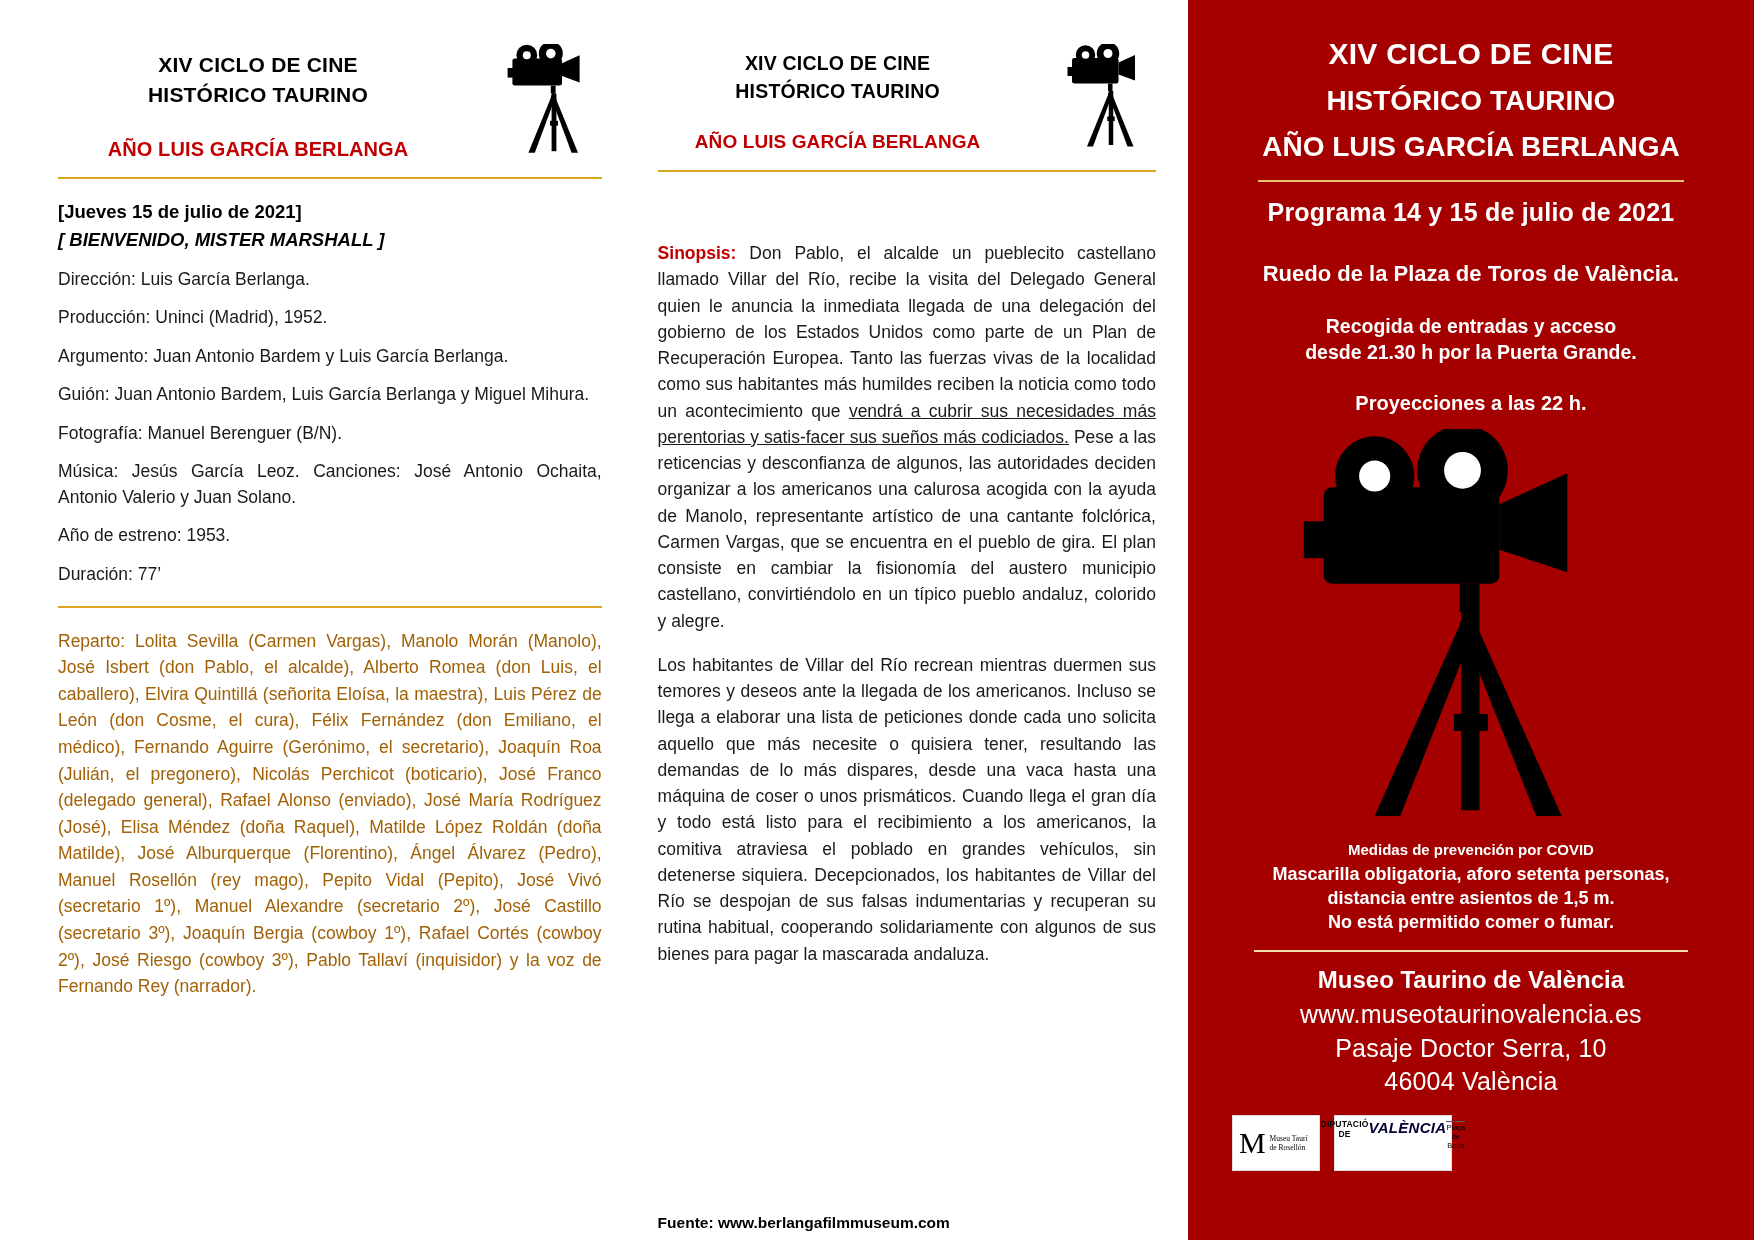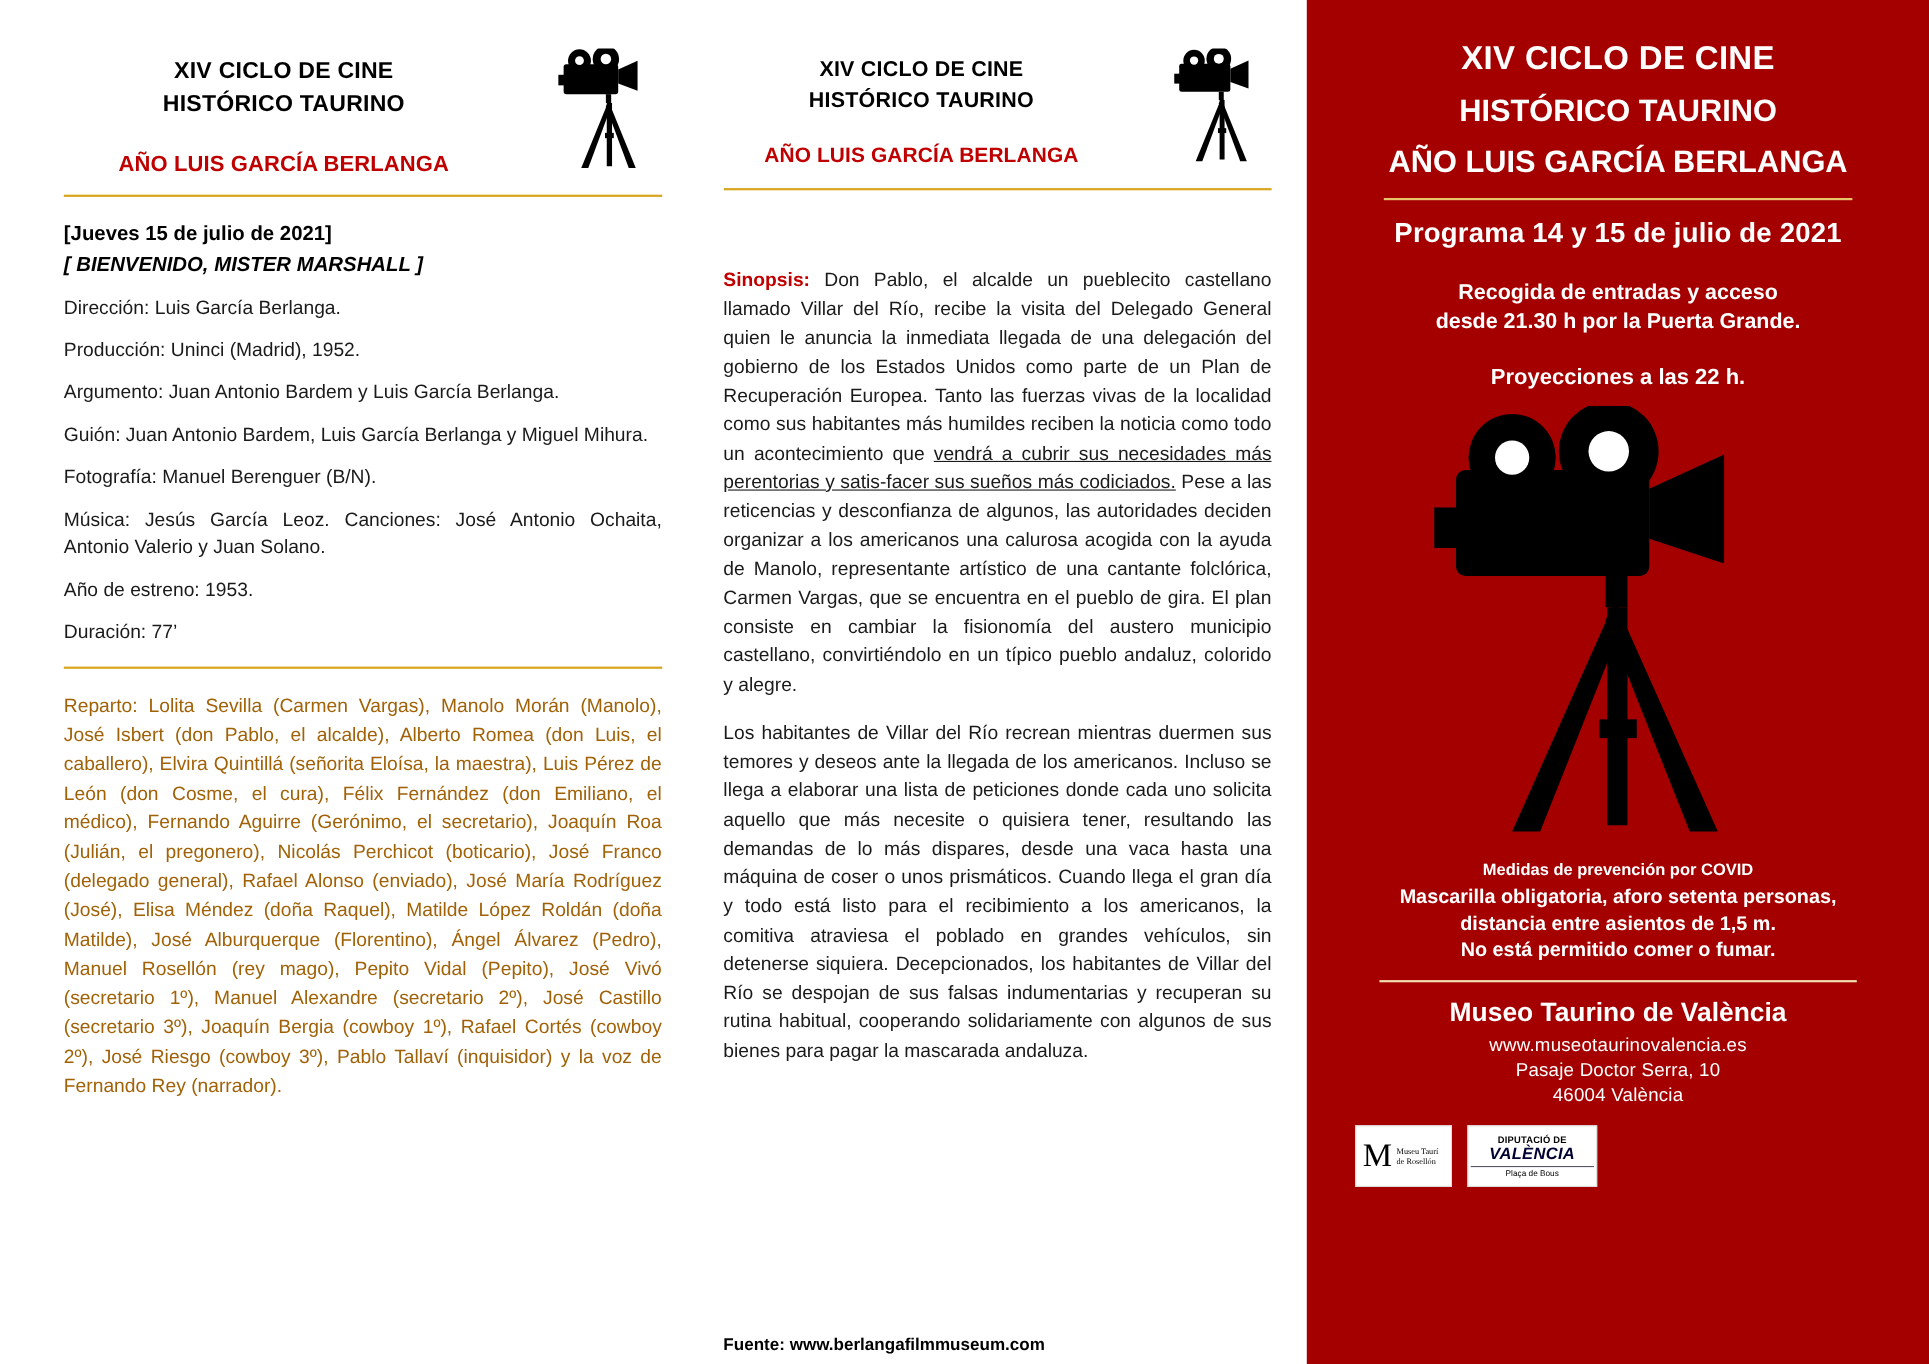--- a/index.html
+++ b/index.html
@@ -176,21 +176,21 @@
     font-weight: bold;
     line-height: 1.34;
     margin-top: 4px;
   }
   .r-museo {
     font-size: 24px;
     font-weight: bold;
     margin-top: 8px;
   }
   .r-addr {
-    font-size: 17px;
+    font-size: 25px;
     line-height: 1.34;
     margin-top: 4px;
     letter-spacing: .2px;
     text-align: center;
   }
   .logos {
     display: flex;
     gap: 14px;
     align-items: flex-end;
     margin-top: 16px;
@@ -214,21 +214,21 @@
   .logo1 .tx {
     font-family: "Liberation Serif", serif;
     font-size: 7.5px;
     line-height: 1.2;
     text-align: left;
   }
   .logo2 {
     width: 118px; height: 56px;
     padding: 3px 2px;
     font-family: "Liberation Sans", sans-serif;
-    display: flex; flex-direction: column; justify-content: center;
+    display: flex; flex-direction: row; justify-content: center;
   }
   .logo2 .l2a { font-size: 8.5px; font-weight: bold; letter-spacing: .2px; }
   .logo2 .l2b { font-size: 15px; font-weight: bold; color: #003; letter-spacing: .3px; font-style: italic; }
   .logo2 .l2c { font-size: 7.5px; border-top: 1px solid #556; margin-top: 2px; padding-top: 1px; }
 </style>
 </head>
 <body>
 
 <div class="brochure">
 
@@ -320,20 +320,21 @@
   </section>
 
   <section class="col3">
     <div class="r-t1">XIV CICLO DE CINE</div>
     <div class="r-t2">HISTÓRICO TAURINO</div>
     <div class="r-t2">AÑO LUIS GARCÍA BERLANGA</div>
 
     <hr class="rule-light">
 
     <div class="r-prog">Programa 14 y 15 de julio de 2021</div>
+    <div class="r-venue">Ruedo de la Plaza de Toros de València.</div>
 
     <div class="r-info">
       <div>Recogida de entradas y acceso</div>
       <div>desde 21.30 h por la Puerta Grande.</div>
     </div>
 
     <div class="r-proj">Proyecciones a las 22 h.</div>
 
     <div class="red-camera">
       <svg viewBox="0 0 120 140" width="340" height="400" aria-hidden="true">

